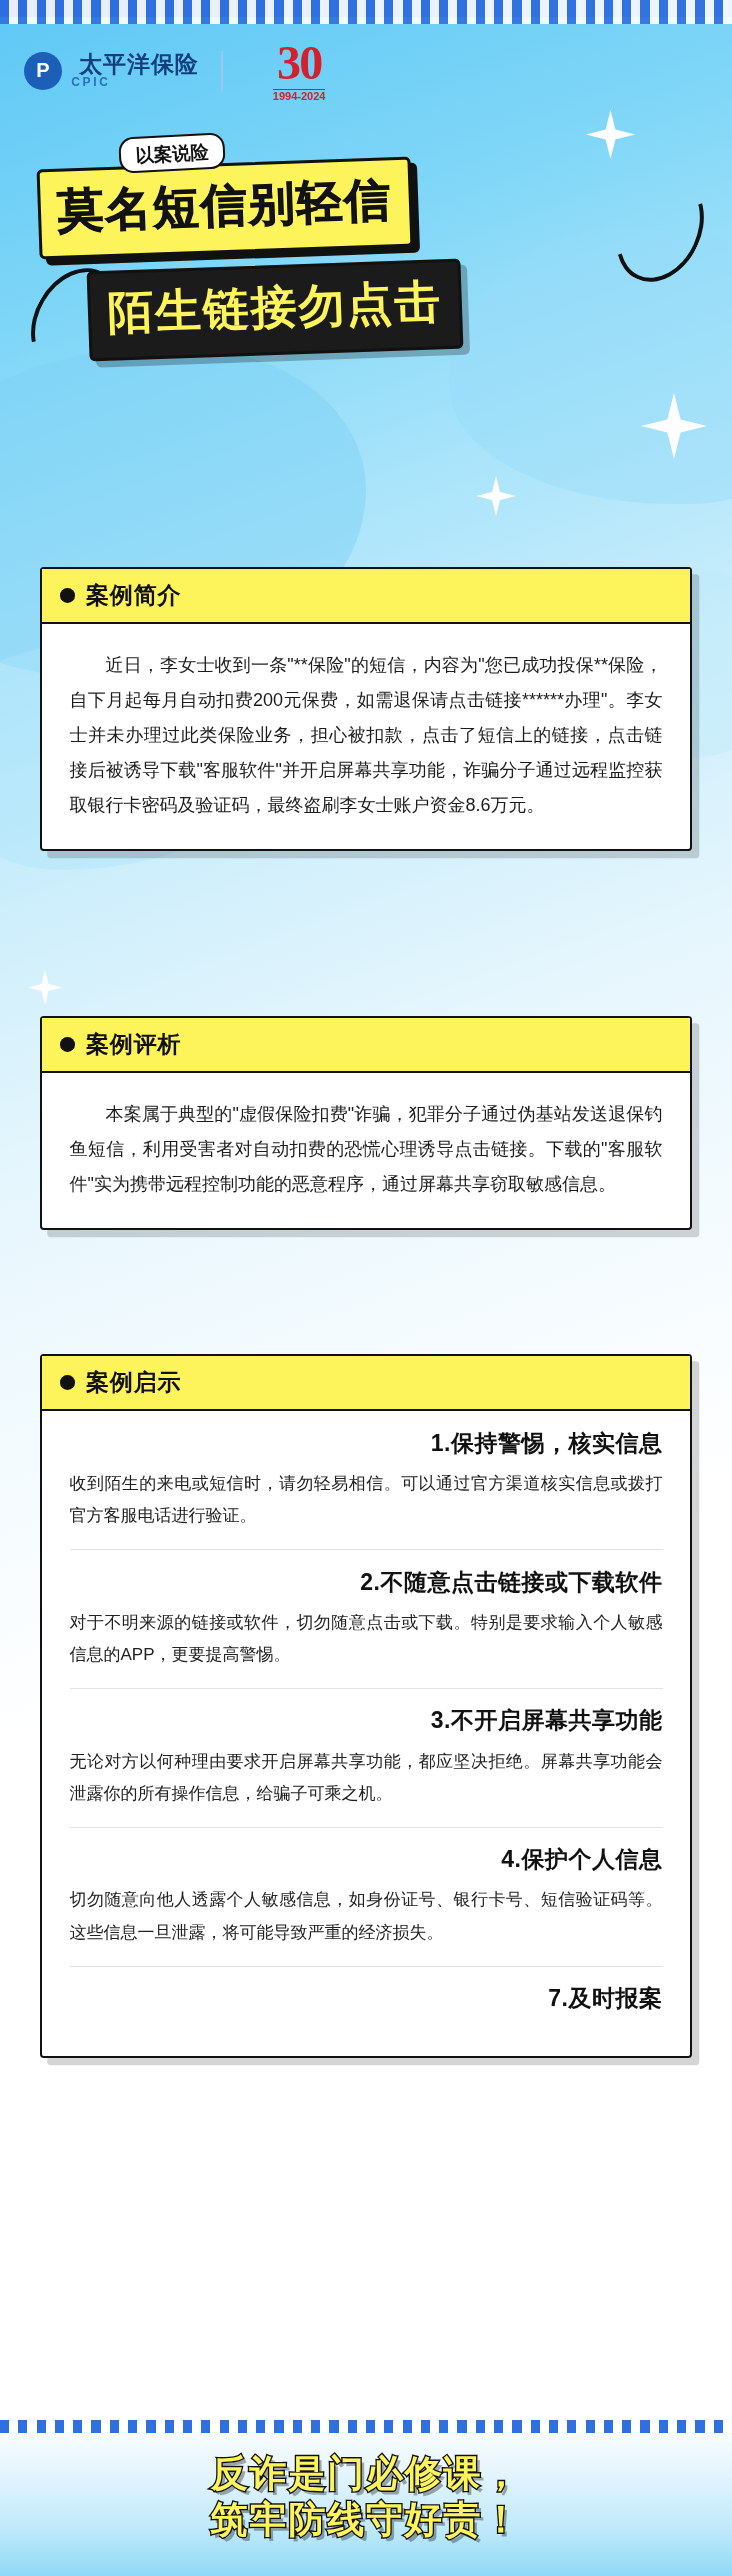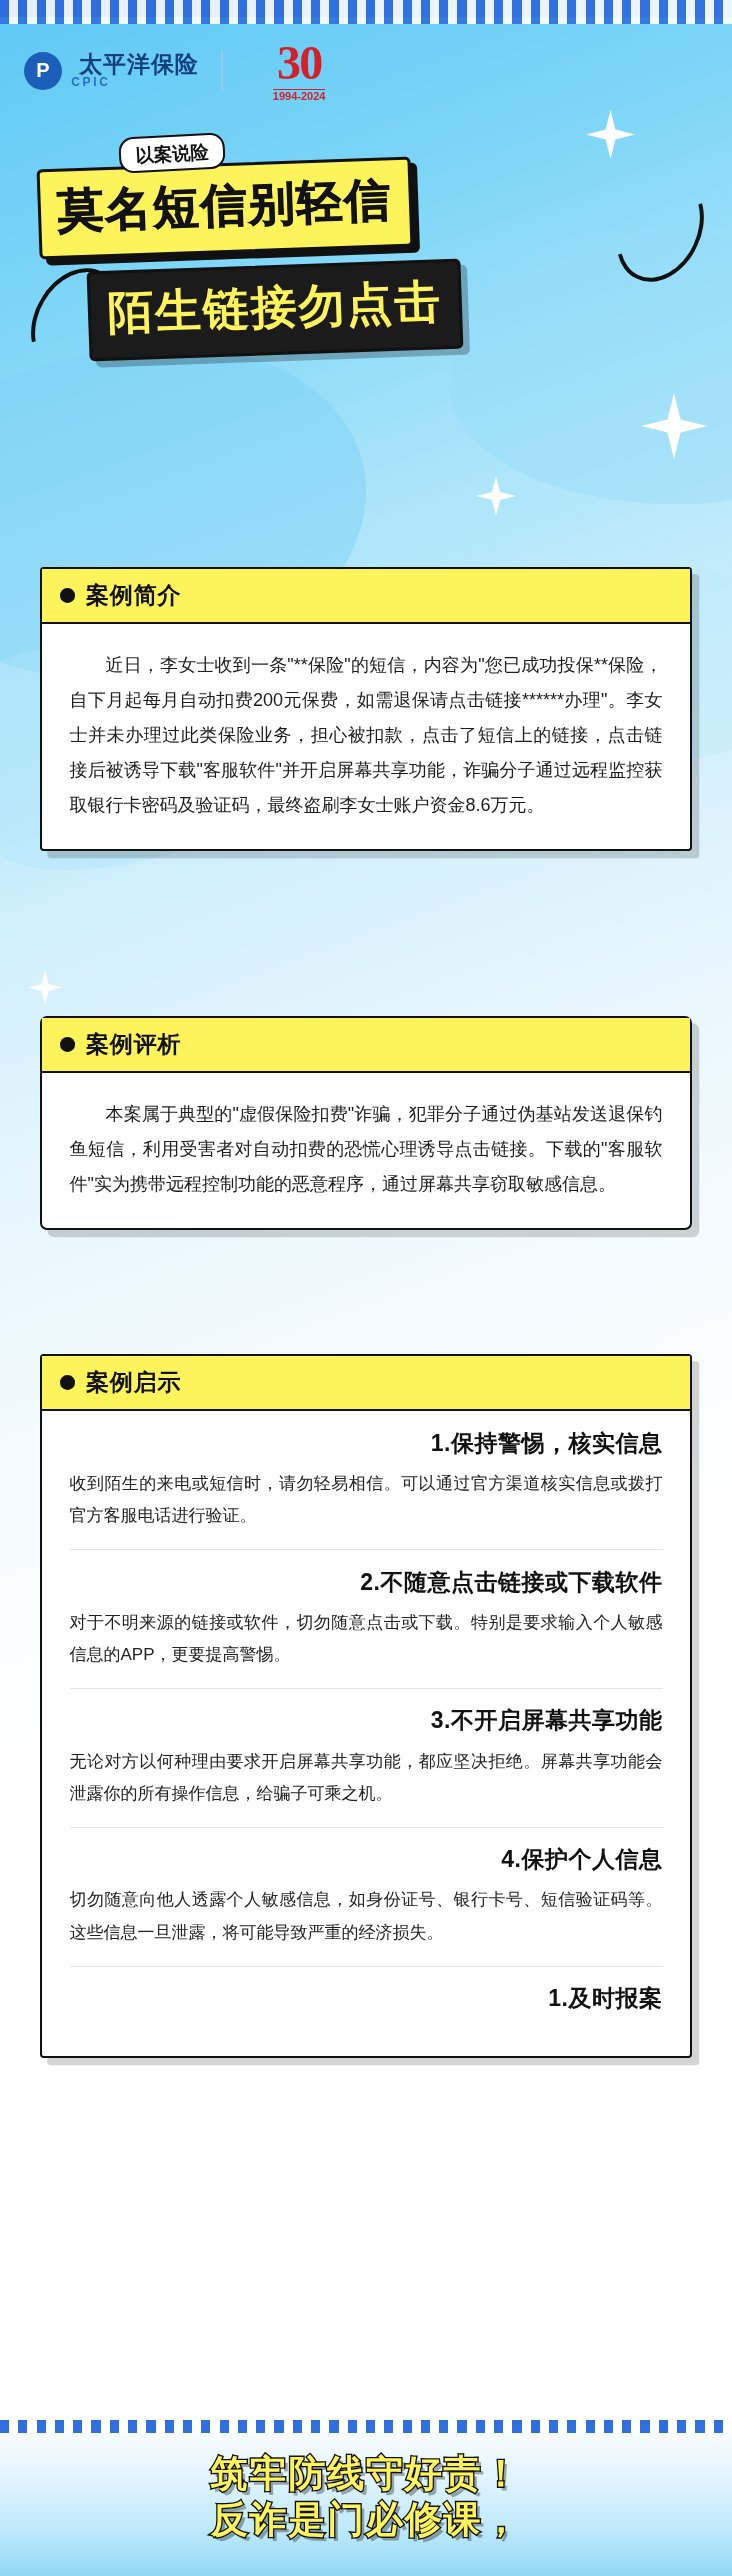--- a/index.html
+++ b/index.html
@@ -204,21 +204,21 @@
   <div class="card" id="card-intro" style="top:567px;">
     <div class="card-head">
       <span class="dot"></span>
       <span class="card-head-title">案例简介</span>
     </div>
     <div class="card-body">
       <p>近日，李女士收到一条"**保险"的短信，内容为"您已成功投保**保险，自下月起每月自动扣费200元保费，如需退保请点击链接******办理"。李女士并未办理过此类保险业务，担心被扣款，点击了短信上的链接，点击链接后被诱导下载"客服软件"并开启屏幕共享功能，诈骗分子通过远程监控获取银行卡密码及验证码，最终盗刷李女士账户资金8.6万元。</p>
     </div>
   </div>
 
-  <div class="card" id="card-review" style="top:1016px;border-radius:7px;">
+  <div class="card" id="card-review" style="top:1016px;">
     <div class="card-head">
       <span class="dot"></span>
       <span class="card-head-title">案例评析</span>
     </div>
     <div class="card-body">
       <p>本案属于典型的"虚假保险扣费"诈骗，犯罪分子通过伪基站发送退保钓鱼短信，利用受害者对自动扣费的恐慌心理诱导点击链接。下载的"客服软件"实为携带远程控制功能的恶意程序，通过屏幕共享窃取敏感信息。</p>
     </div>
   </div>
 
   <div class="card" id="card-tips" style="top:1354px; padding-bottom:16.5px;">
@@ -245,26 +245,26 @@
     </div>
     <div class="tips-divider"></div>
 
     <div class="tip">
       <div class="tip-title">4.保护个人信息</div>
       <div class="tip-text">切勿随意向他人透露个人敏感信息，如身份证号、银行卡号、短信验证码等。这些信息一旦泄露，将可能导致严重的经济损失。</div>
     </div>
     <div class="tips-divider"></div>
 
     <div class="tip">
-      <div class="tip-title">1.及时报案</div>
+      <div class="tip-title">7.及时报案</div>
     </div>
   </div>
 
   <div class="bottom">
     <div class="bottom-stripes"></div>
     <div class="slogan">
+      <div>反诈是门必修课，</div>
       <div>筑牢防线守好责！</div>
-      <div>反诈是门必修课，</div>
     </div>
   </div>
 
 </div>
 
 
 </body></html>

